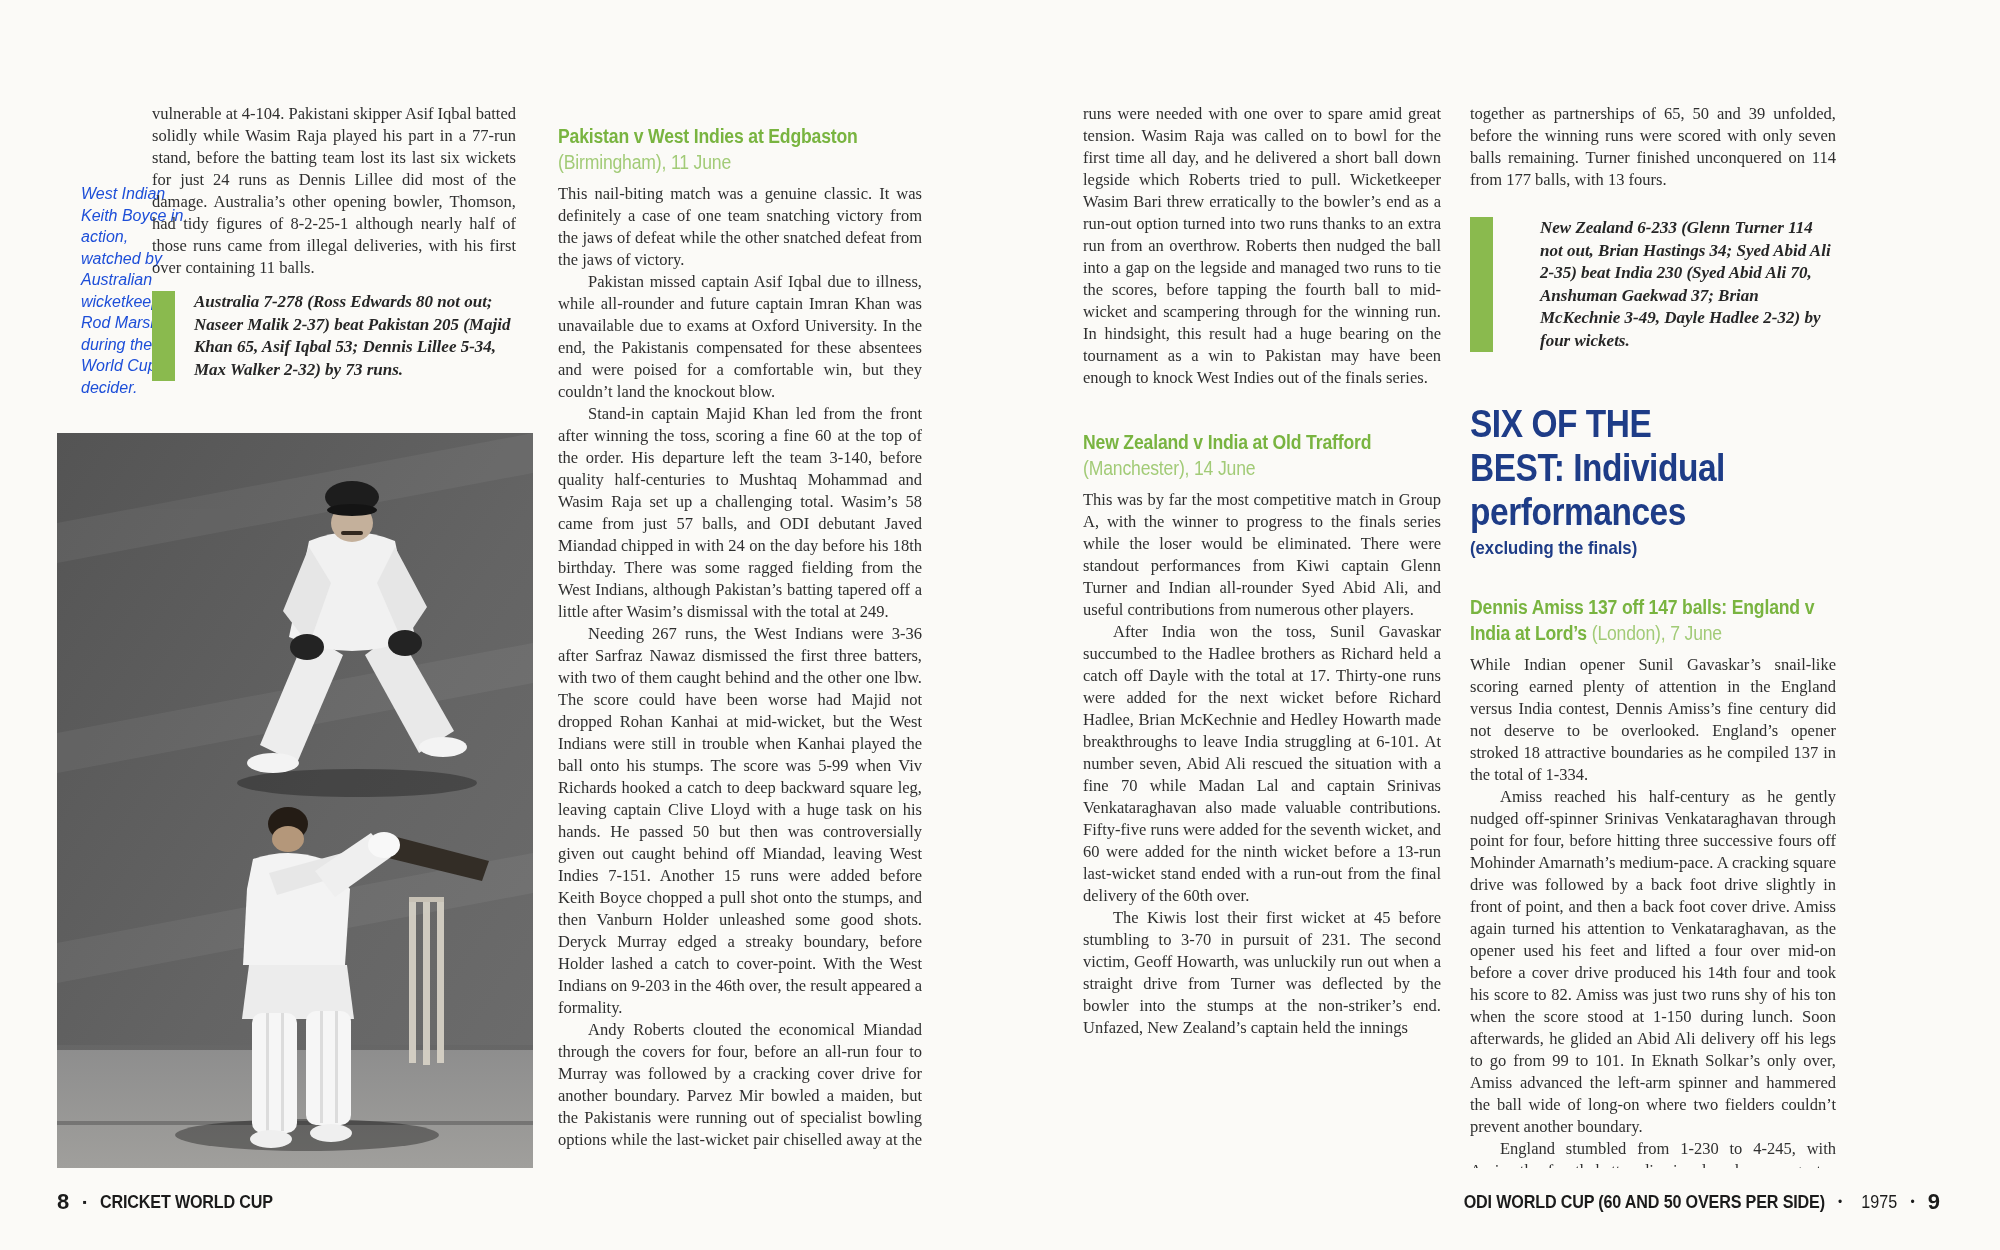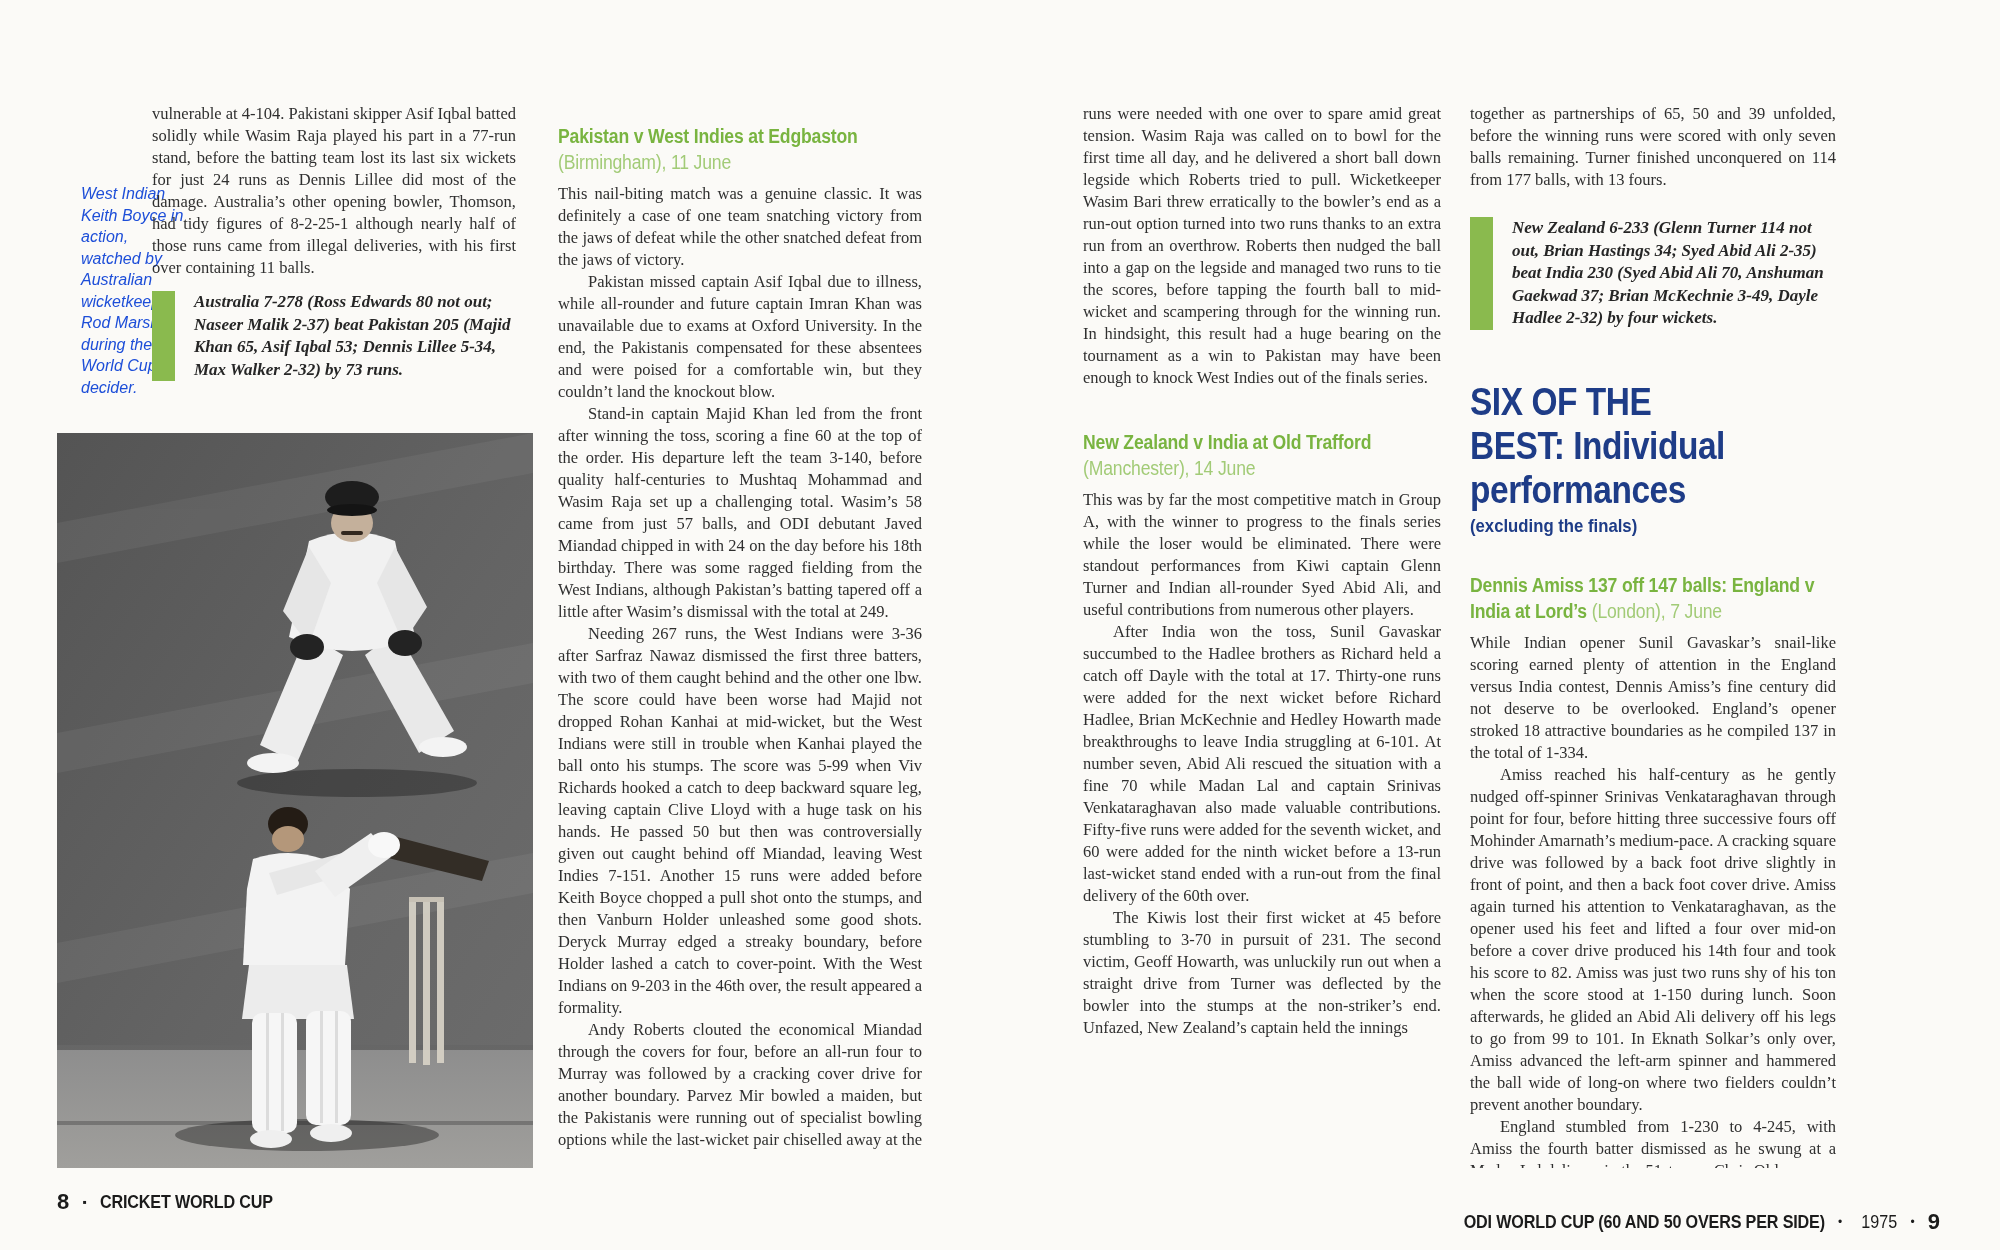--- a/index.html
+++ b/index.html
@@ -26,21 +26,21 @@
     text-indent:30px;color:#2f2f2f;
   }
   .col p.noindent{text-indent:0;}
   
   .result{display:flex;margin:12px 0 10px;}
   .result .bar{flex:none;width:23px;background:#8aba4e;margin-right:19px;}
   .result .rtxt{
     margin:0;flex:1;font-style:italic;font-weight:bold;
     font-size:17px;line-height:22.5px;text-align:left;text-indent:0;color:#262626;
   }
-  #col4 .result{margin-top:26px;}
+  #col4 .result{margin-top:26px;gap:28px;}
   
   .cond-block{width:113.6%;transform:scaleX(0.88);transform-origin:0 0;}
   .condl{display:inline-block;transform:scaleX(0.85);transform-origin:0 50%;}
   .condr{display:inline-block;transform:scaleX(0.85);transform-origin:100% 50%;}
   
   .match-heading{
     font-family:"Liberation Sans",sans-serif;
     font-size:20px;line-height:26px;letter-spacing:-0.2px;
     margin:0 0 8px 0;
   }
@@ -59,21 +59,21 @@
   }
   
   .photo{position:absolute;left:57px;top:433px;width:476px;height:735px;margin:0;}
   .photo svg{display:block;}
   
   .pfooter{
     position:absolute;top:1189px;display:flex;align-items:center;gap:13px;
     font-family:"Liberation Sans",sans-serif;color:#1b1b1b;
   }
   #footer-left{left:57px;}
-  #footer-right{right:60px;justify-content:flex-end;margin-top:20px;}
+  #footer-right{right:60px;justify-content:flex-end;}
   .pfooter .pnum{font-weight:bold;font-size:22px;}
   .pfooter .flabel{font-weight:bold;font-size:19px;letter-spacing:-0.2px;}
   .pfooter .fyear{font-weight:normal;font-size:19px;}
   .pfooter .fbullet{font-size:12px;line-height:1;}
 </style>
 </head>
 <body>
 
 <div id="spread">
 

